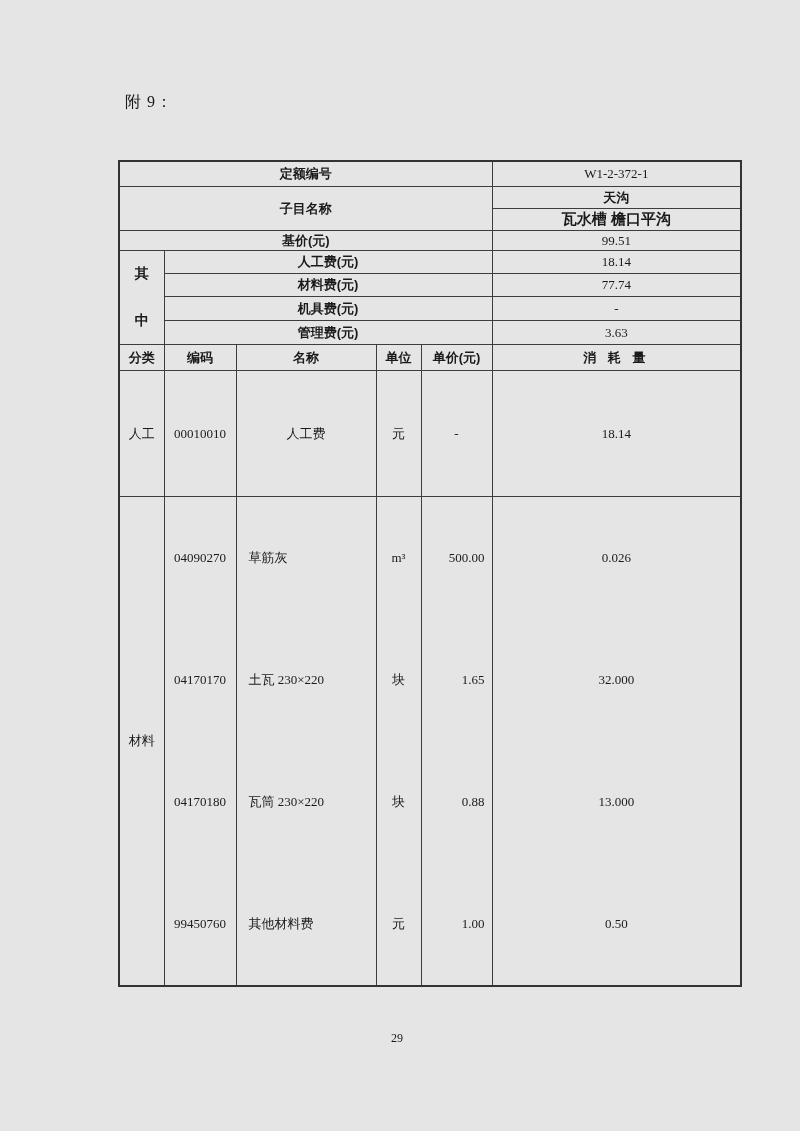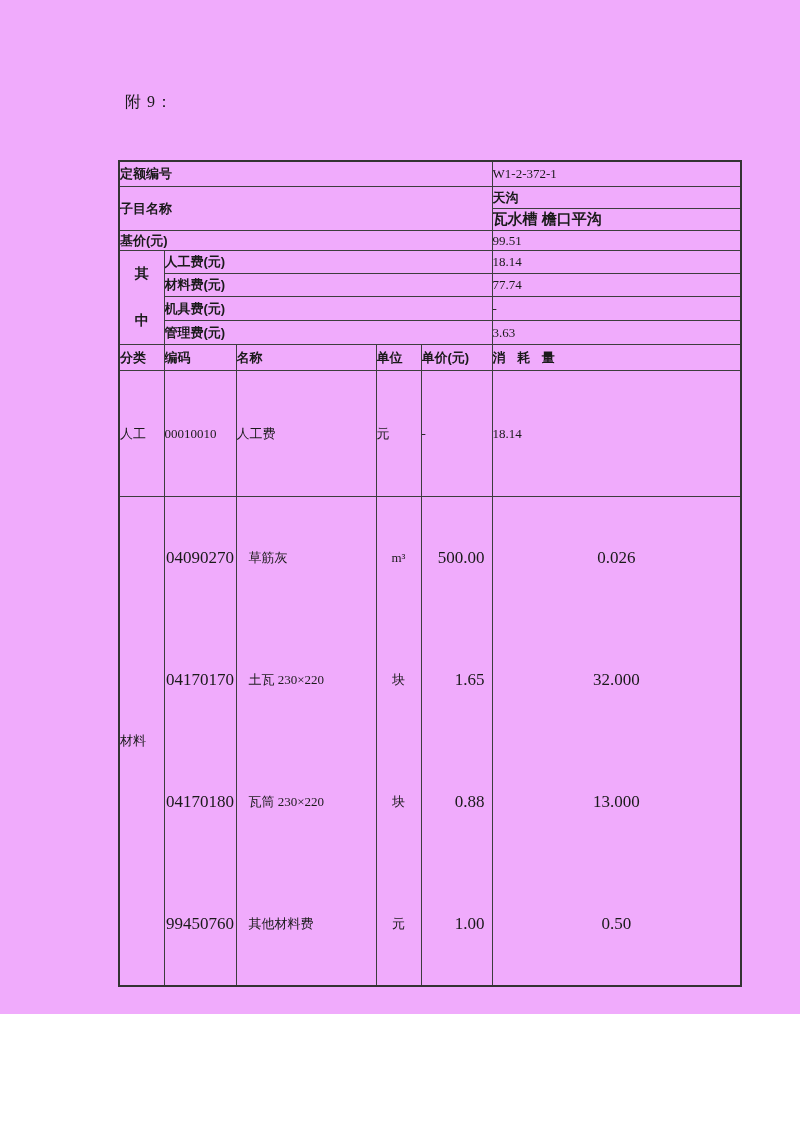--- a/index.html
+++ b/index.html
@@ -1,30 +1,30 @@
 <!DOCTYPE html>
 <html><head>
 <meta charset="utf-8">
 <style>
   html,body{margin:0;padding:0;background:#ffffff;}
-  .page{position:relative;width:800px;height:1014px;background:#f0abfc;overflow:hidden;
+  .page{position:relative;width:800px;height:1131px;background:#e5e5e5;overflow:hidden;
         font-family:"Liberation Serif","DejaVu Serif",serif;color:#1a1a1a;}
   .appendix{position:absolute;left:125px;top:92px;font-size:16px;letter-spacing:1px;}
   .meta{position:absolute;left:126px;top:135px;width:614px;display:flex;
         justify-content:space-between;align-items:flex-end;
         font-family:"Liberation Sans","DejaVu Sans",sans-serif;font-weight:bold;font-size:13px;}
   .meta-content{margin-left:26px;}
   .quota-table{position:absolute;left:118px;top:160px;width:622px;height:813px;
         border-collapse:collapse;table-layout:fixed;}
-  .quota-table td{border:1px solid #3d3d3d;padding:0;text-align:left;vertical-align:middle;
+  .quota-table td{border:1px solid #3d3d3d;padding:0;text-align:center;vertical-align:middle;
         font-size:13px;overflow:hidden;}
   .quota-table{border:2px solid #333333;}
   .hd{font-family:"Liberation Sans","DejaVu Sans",sans-serif;font-weight:bold;font-size:14px;}
   .hd-big{font-size:16px;}
-  .num{font-family:"Liberation Serif","DejaVu Serif",serif;font-size:17px;}
+  .num{font-family:"Liberation Serif","DejaVu Serif",serif;font-size:13px;}
   .consume-hd{letter-spacing:4px;}
   .among{padding:0;}
   .among .vwrap{display:flex;flex-direction:column;justify-content:space-around;
         align-items:center;height:100%;min-height:86px;}
   .name-cell{text-align:left;padding-left:9px;}
   .price-cell{text-align:right;padding-right:7px;}
   .stack{display:flex;flex-direction:column;height:100%;}
   .slot{flex:1 1 0;display:flex;align-items:center;justify-content:center;}
   .slot.sl-name{justify-content:flex-start;padding-left:12px;}
   .slot.sl-price{justify-content:flex-end;padding-right:7px;}

